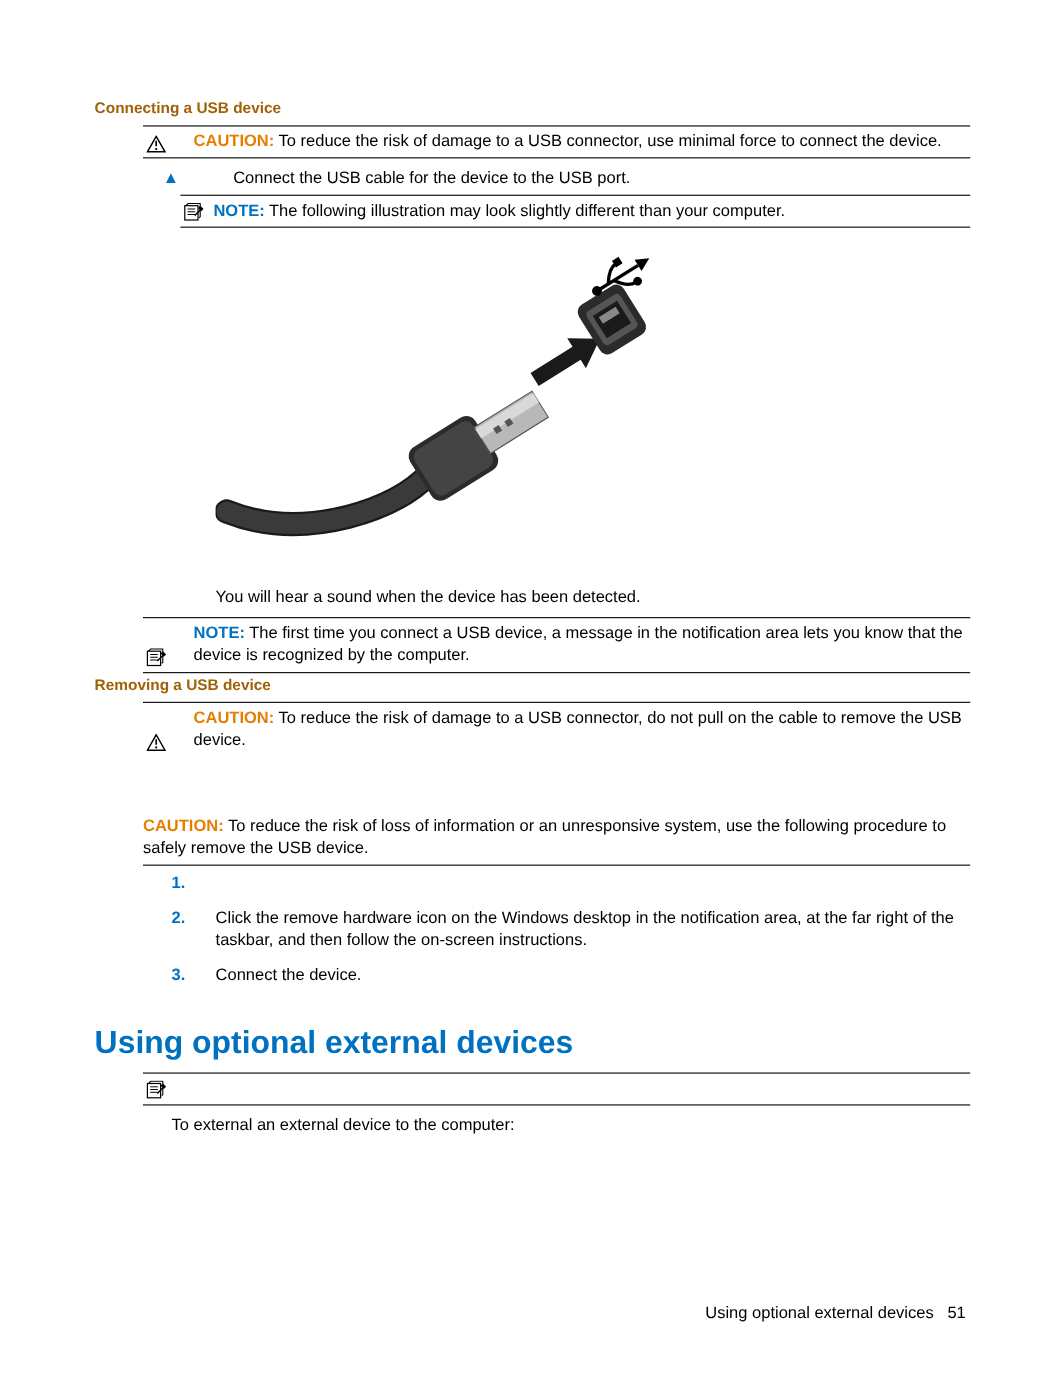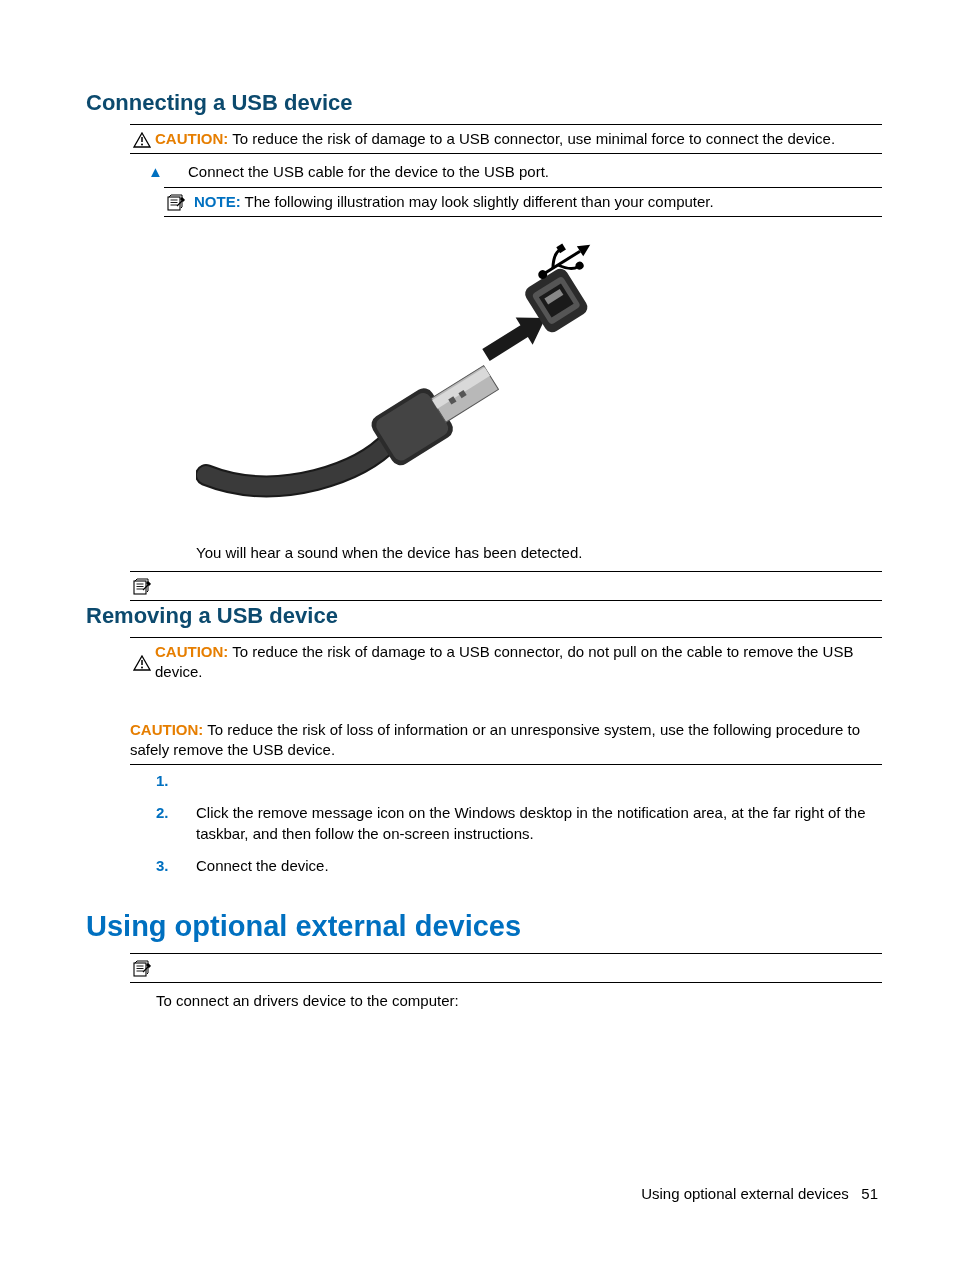--- a/index.html
+++ b/index.html
@@ -11,39 +11,39 @@
     color: #000000;
     width: 954px;
   }
   .page {
     padding: 90px 72px 60px 86px;
     box-sizing: border-box;
     min-height: 1270px;
     position: relative;
   }
   h2.section-heading {
-    color: #0c4a6e;
-    font-size: 22px;
+    color: #a16207;
+    font-size: 14px;
     font-weight: bold;
     margin: 0 0 8px 0;
   }
   h1.major-heading {
     color: #0070c0;
     font-size: 29px;
     font-weight: bold;
     margin: 28px 0 10px 0;
   }
   .callout {
     margin-left: 44px;
     border-top: 1px solid #000;
     border-bottom: 1px solid #000;
     padding: 4px 0 4px 0;
     display: flex;
-    align-items: center;
-    gap: 1px;
+    align-items: flex-end;
+    gap: 22px;
     line-height: 1.35;
   }
   .callout + .callout {
     margin-top: 4px;
   }
   .callout .icon-cell {
     width: 24px;
     flex: 0 0 24px;
     display: flex;
     justify-content: center;
@@ -68,20 +68,21 @@
     padding: 8px 0 4px 0;
     line-height: 1.35;
   }
   .step-marker {
     color: #0070c0;
     font-weight: bold;
     flex: 0 0 20px;
   }
   .step-text {
     flex: 1;
+    margin-left: 24px;
   }
   .inner-callout {
     margin-left: 78px;
     border-top: 1px solid #000;
     border-bottom: 1px solid #000;
     padding: 4px 0;
     display: flex;
     align-items: flex-end;
     gap: 6px;
     line-height: 1.35;
@@ -221,20 +222,23 @@
       <svg width="20" height="18" viewBox="0 0 20 18">
         <rect x="2" y="3" width="12" height="13" fill="none" stroke="#000" stroke-width="1.1"></rect>
         <path d="M3 3 l2 -2 h11 v12 l-1 1" fill="none" stroke="#000" stroke-width="1"></path>
         <line x1="4.5" y1="6" x2="11.5" y2="6" stroke="#000" stroke-width="0.9"></line>
         <line x1="4.5" y1="8.5" x2="11.5" y2="8.5" stroke="#000" stroke-width="0.9"></line>
         <line x1="4.5" y1="11" x2="11.5" y2="11" stroke="#000" stroke-width="0.9"></line>
         <path d="M11 12 L18 5" stroke="#000" stroke-width="1.3"></path>
         <path d="M16 3 L19 6 L17 8 L14 5 Z" fill="#000"></path>
       </svg>
     </div>
+    <div class="callout-body">
+      <span class="label-note">NOTE:</span><span> The first time you connect a USB device, a message in the notification area lets you know that the device is recognized by the computer.</span>
+    </div>
   </div>
 
   <h2 class="section-heading" style="margin-top:2px;">Removing a USB device</h2>
 
   <div class="callout" style="border-bottom:none;padding-bottom:0;">
     <div class="icon-cell">
       <svg width="18" height="16" viewBox="0 0 18 16">
         <polygon points="9,1 17,15 1,15" fill="none" stroke="#000" stroke-width="1.3"></polygon>
         <line x1="9" y1="5" x2="9" y2="10" stroke="#000" stroke-width="1.5"></line>
         <circle cx="9" cy="12.5" r="1" fill="#000"></circle>
@@ -250,21 +254,21 @@
     <div class="callout-body">
       <span class="label-caution">CAUTION:</span><span> To reduce the risk of loss of information or an unresponsive system, use the following procedure to safely remove the USB device.</span>
     </div>
   </div>
 
   <div class="ordered-step">
     <span class="num">1.</span>
   </div>
   <div class="ordered-step">
     <span class="num">2.</span>
-    <span class="txt">Click the remove message icon on the Windows desktop in the notification area, at the far right of the taskbar, and then follow the on-screen instructions.</span>
+    <span class="txt">Click the remove hardware icon on the Windows desktop in the notification area, at the far right of the taskbar, and then follow the on-screen instructions.</span>
   </div>
   <div class="ordered-step">
     <span class="num">3.</span>
     <span class="txt">Connect the device.</span>
   </div>
 
   <h1 class="major-heading">Using optional external devices</h1>
 
   <div class="callout">
     <div class="icon-cell">
@@ -273,19 +277,19 @@
         <path d="M3 3 l2 -2 h11 v12 l-1 1" fill="none" stroke="#000" stroke-width="1"></path>
         <line x1="4.5" y1="6" x2="11.5" y2="6" stroke="#000" stroke-width="0.9"></line>
         <line x1="4.5" y1="8.5" x2="11.5" y2="8.5" stroke="#000" stroke-width="0.9"></line>
         <line x1="4.5" y1="11" x2="11.5" y2="11" stroke="#000" stroke-width="0.9"></line>
         <path d="M11 12 L18 5" stroke="#000" stroke-width="1.3"></path>
         <path d="M16 3 L19 6 L17 8 L14 5 Z" fill="#000"></path>
       </svg>
     </div>
   </div>
 
-  <div class="plain-line">To connect an drivers device to the computer:</div>
+  <div class="plain-line">To external an external device to the computer:</div>
 
   <div class="footer">
     <span>Using optional external devices</span>&nbsp;&nbsp;&nbsp;<span>51</span>
   </div>
 
 </div>
 
 </body></html>

